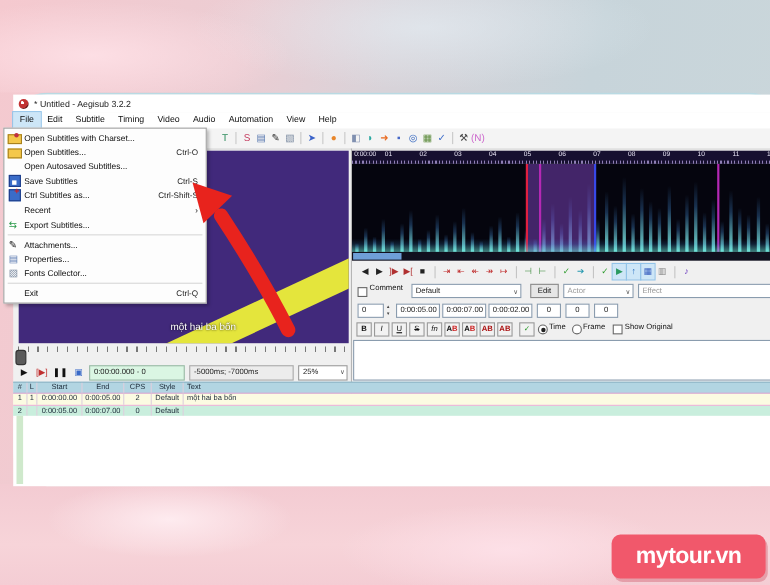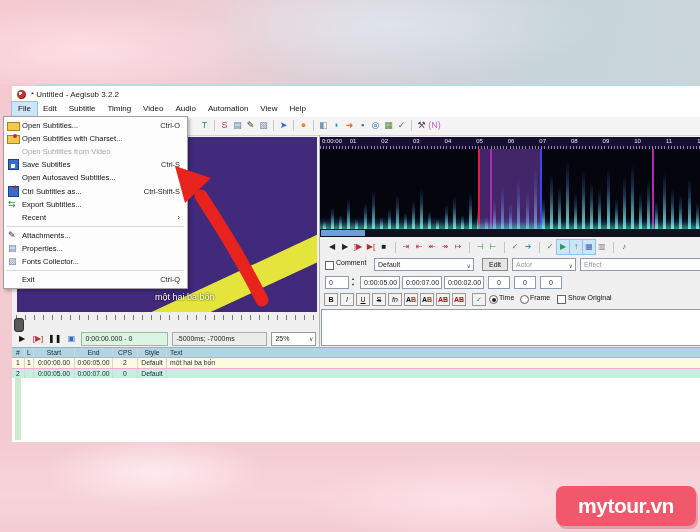--- a/index.html
+++ b/index.html
@@ -354,58 +354,53 @@
           <span class="gc c5">Default</span>
           <span class="gc c6"></span>
         </div>
       </div>
     <div class="grid-rest"></div>
     <div class="grid-strip"></div>
   </div>
 
   <div class="file-menu" id="file-menu">
       <div class="menu-item">
+        <span class="mi-icon open-folder-charset-icon"></span>
+        <span class="mi-label">Open Subtitles with Charset...</span>
+        <span class="mi-right"></span>
+      </div>
+      <div class="menu-item">
         <span class="mi-icon open-folder-icon"></span>
         <span class="mi-label">Open Subtitles...</span>
         <span class="mi-right">Ctrl-O</span>
       </div>
       <div class="menu-item">
-        <span class="mi-icon open-folder-charset-icon"></span>
-        <span class="mi-label">Open Subtitles with Charset...</span>
-        <span class="mi-right"></span>
-      </div>
-      <div class="menu-item disabled">
         <span class="mi-icon"></span>
-        <span class="mi-label">Open Subtitles from Video</span>
+        <span class="mi-label">Open Autosaved Subtitles...</span>
         <span class="mi-right"></span>
       </div>
       <div class="menu-item">
         <span class="mi-icon save-floppy-icon"></span>
         <span class="mi-label">Save Subtitles</span>
         <span class="mi-right">Ctrl-S</span>
       </div>
       <div class="menu-item">
-        <span class="mi-icon"></span>
-        <span class="mi-label">Open Autosaved Subtitles...</span>
-        <span class="mi-right"></span>
-      </div>
-      <div class="menu-item">
         <span class="mi-icon save-as-floppy-icon"></span>
         <span class="mi-label">Ctrl Subtitles as...</span>
         <span class="mi-right">Ctrl-Shift-S</span>
       </div>
       <div class="menu-item">
-        <span class="mi-icon export-subtitles-icon"></span>
-        <span class="mi-label">Export Subtitles...</span>
-        <span class="mi-right"></span>
-      </div>
-      <div class="menu-item">
         <span class="mi-icon"></span>
         <span class="mi-label">Recent</span>
         <span class="mi-right">›</span>
+      </div>
+      <div class="menu-item">
+        <span class="mi-icon export-subtitles-icon"></span>
+        <span class="mi-label">Export Subtitles...</span>
+        <span class="mi-right"></span>
       </div>
       <div class="menu-sep"></div>
       <div class="menu-item">
         <span class="mi-icon attachments-icon"></span>
         <span class="mi-label">Attachments...</span>
         <span class="mi-right"></span>
       </div>
       <div class="menu-item">
         <span class="mi-icon properties-icon"></span>
         <span class="mi-label">Properties...</span>

